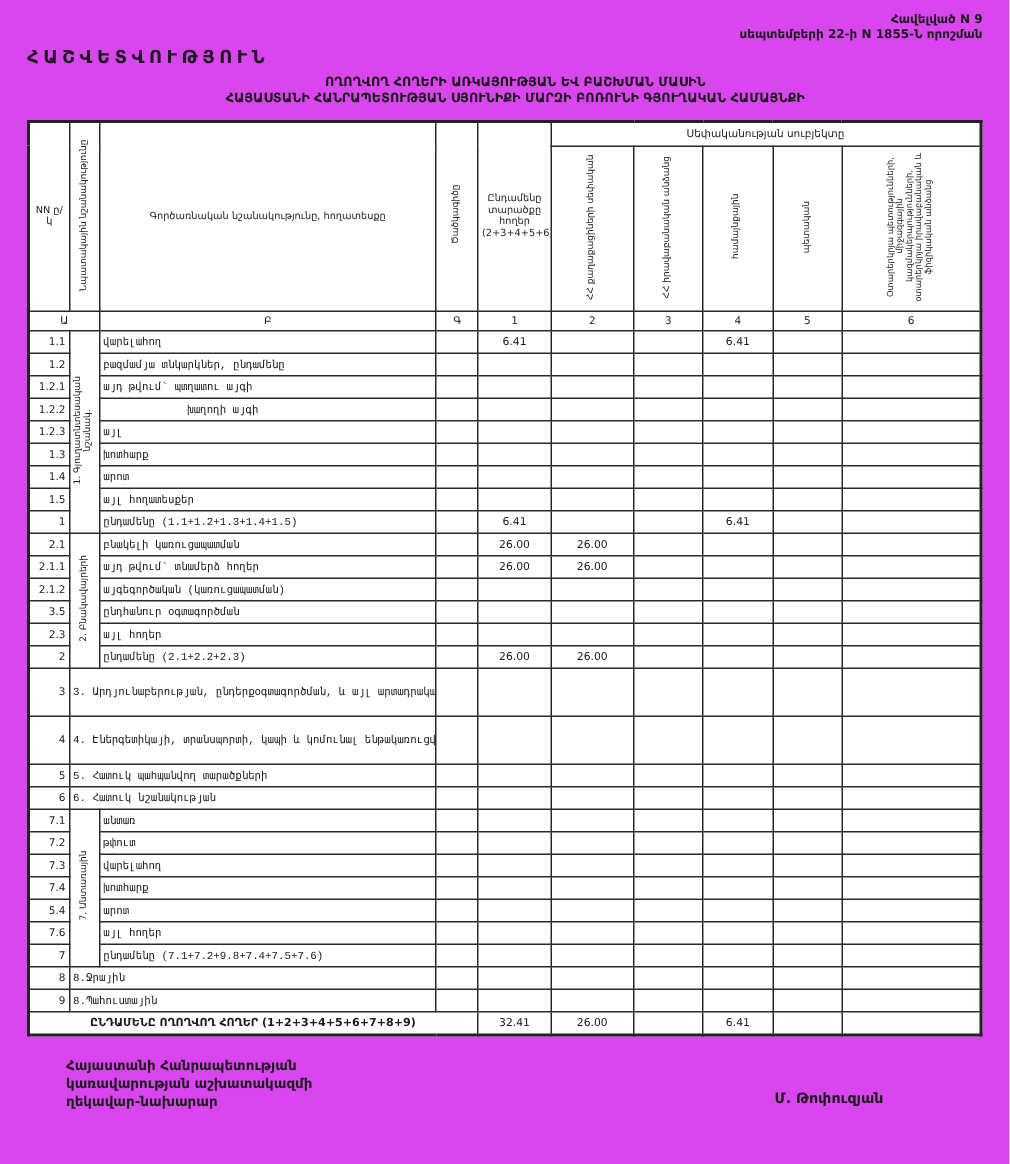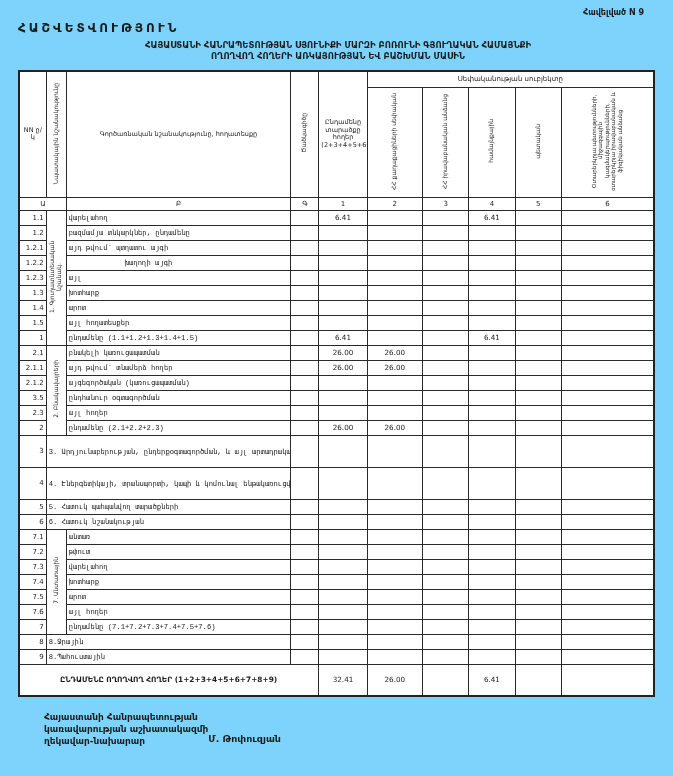--- a/index.html
+++ b/index.html
@@ -1,18 +1,18 @@
 <!DOCTYPE html>
 <html><head>
 <meta charset="utf-8">
 <style>
   * { margin:0; padding:0; box-sizing:border-box; }
   html,body { width:673px; height:776px; }
   body { background:#e9e9e9; font-family:"DejaVu Sans", sans-serif; color:#1b1b1b; }
-  .page { position:relative; width:673px; height:776px; background:#7dd3fc; padding:8px 15px 0 18px; overflow:hidden; }
+  .page { position:relative; width:673px; height:776px; background:#d946ef; padding:8px 4px 0 18px; overflow:hidden; }
 
   .appendix { text-align:right; font-size:8px; font-weight:bold; line-height:1.25; padding-right:14px; }
   .title { text-align:left; font-size:12px; font-weight:bold; letter-spacing:3px; margin-top:3px; }
   .subtitle { text-align:center; font-size:8.5px; font-weight:bold; line-height:1.3; margin-top:5px; }
 
   table.rtable { border-collapse:collapse; table-layout:fixed; width:637px; margin-top:8px; background:#fff; }
   table.rtable { border:2px solid #222; }
   .rtable th, .rtable td { border:1px solid #2a2a2a; font-size:7px; font-weight:normal; padding:0 2px; overflow:hidden; vertical-align:middle; }
 
   tr.h1 th { height:16px; }
@@ -28,40 +28,41 @@
 
   tbody td { height:15px; }
   tr.tall td { height:32px; }
   td.num { text-align:right; font-size:7px; }
   td.lbl { text-align:left; font-size:7.2px; white-space:nowrap;font-family:Liberation Mono, monospace; }
   td.lbl.indent { padding-left:58px; }
   td.val { text-align:center; font-size:7.2px; }
   td.gcell { text-align:center; }
   .gtext { font-size:6px; max-height:86px; }
   tr.grand td.grandlbl { font-weight:bold; font-size:7.4px; text-align:left; padding-left:40px; }
-  tr.grand td { height:32px; }
-
-  .footer { display:flex; align-items:flex-end; margin-top:14px; padding:0 80px 0 26px; }
+  tr.grand td { height:16px; }
+
+  .footer { display:flex; justify-content:space-between; align-items:flex-end; margin-top:14px; padding:0 80px 0 26px; }
   .footer-left { font-size:9px; font-weight:bold; line-height:1.35; }
   .footer-sign { font-size:9.5px; font-weight:bold; padding-bottom:4px; }
 </style>
 </head>
 <body>
 
 <div class="page">
 
   <div class="appendix">
     <div>Հավելված N 9</div>
+    <div>սեպտեմբերի 22-ի N 1855-Ն որոշման</div>
   </div>
 
   <div class="title">ՀԱՇՎԵՏՎՈՒԹՅՈՒՆ</div>
 
   <div class="subtitle">
+    <div>ՈՂՈՂՎՈՂ ՀՈՂԵՐԻ ԱՌԿԱՅՈՒԹՅԱՆ ԵՎ ԲԱՇԽՄԱՆ ՄԱՍԻՆ</div>
     <div>ՀԱՅԱՍՏԱՆԻ ՀԱՆՐԱՊԵՏՈՒԹՅԱՆ ՍՅՈՒՆԻՔԻ ՄԱՐԶԻ ԲՈՌՈՒՆԻ ԳՅՈՒՂԱԿԱՆ ՀԱՄԱՅՆՔԻ</div>
-    <div>ՈՂՈՂՎՈՂ ՀՈՂԵՐԻ ԱՌԿԱՅՈՒԹՅԱՆ ԵՎ ԲԱՇԽՄԱՆ ՄԱՍԻՆ</div>
   </div>
 
   <table class="rtable">
     <colgroup>
       <col style="width:27px">
         <col style="width:20px">
         <col style="width:223px">
         <col style="width:28px">
       <col style="width:48px">
         <col style="width:55px">
@@ -355,21 +356,21 @@
           <td class="lbl">խոտհարք</td>
           <td class="val"></td>
           <td class="val"></td>
           <td class="val"></td>
           <td class="val"></td>
           <td class="val"></td>
           <td class="val"></td>
           <td class="val"></td>
         </tr>
         <tr>
-          <td class="num">7.5</td>
+          <td class="num">5.4</td>
           <td class="lbl">արոտ</td>
           <td class="val"></td>
           <td class="val"></td>
           <td class="val"></td>
           <td class="val"></td>
           <td class="val"></td>
           <td class="val"></td>
           <td class="val"></td>
         </tr>
         <tr>
@@ -378,21 +379,21 @@
           <td class="val"></td>
           <td class="val"></td>
           <td class="val"></td>
           <td class="val"></td>
           <td class="val"></td>
           <td class="val"></td>
           <td class="val"></td>
         </tr>
         <tr>
           <td class="num">7</td>
-          <td class="lbl">ընդամենը (7.1+7.2+7.3+7.4+7.5+7.6)</td>
+          <td class="lbl">ընդամենը (7.1+7.2+9.8+7.4+7.5+7.6)</td>
           <td class="val"></td>
           <td class="val"></td>
           <td class="val"></td>
           <td class="val"></td>
           <td class="val"></td>
           <td class="val"></td>
           <td class="val"></td>
         </tr>
         <tr>
           <td class="num">8</td>

